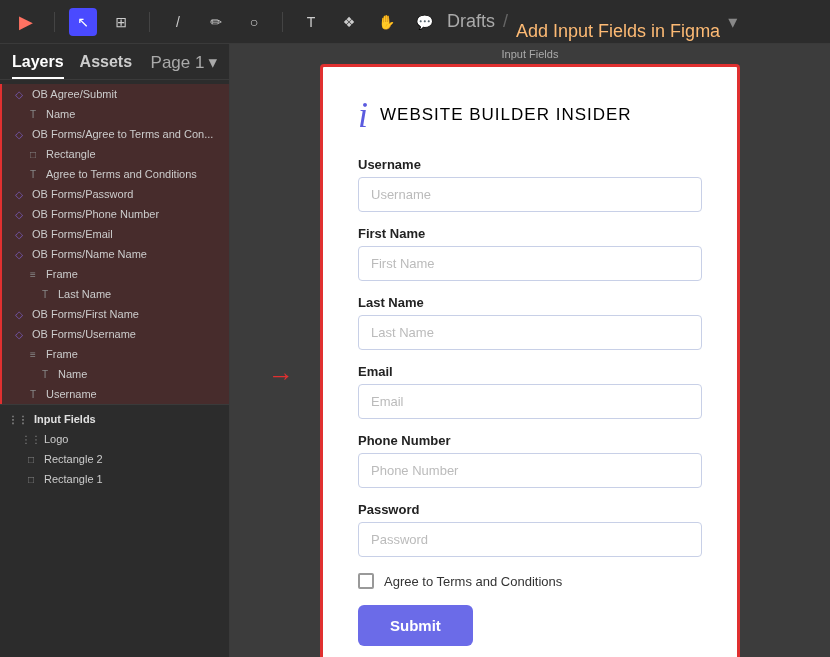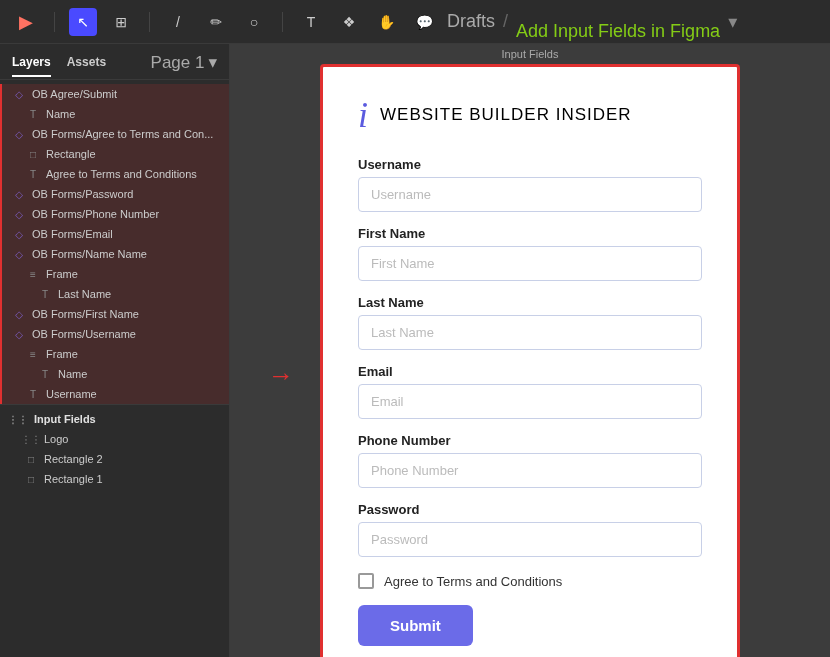--- a/index.html
+++ b/index.html
@@ -77,21 +77,21 @@
       flex-shrink: 0;
     }
     .panel-tabs {
       display: flex;
       align-items: center;
       padding: 8px 12px 0;
       gap: 16px;
       border-bottom: 1px solid #3a3a3a;
     }
     .panel-tab {
-      font-size: 12px;
+      font-size: 16px;
       font-weight: 600;
       color: #ccc;
       padding-bottom: 6px;
       cursor: pointer;
       border-bottom: 2px solid transparent;
     }
     .panel-tab.active {
       color: white;
       border-bottom: 2px solid white;
     }
@@ -310,21 +310,21 @@
     <div class="tool-btn" title="Shape Tools">○</div>
     <div class="tool-separator"></div>
     <div class="tool-btn" title="Text">T</div>
     <div class="tool-btn" title="Resources">❖</div>
     <div class="tool-btn" title="Hand">✋</div>
     <div class="tool-btn" title="Add Comment">💬</div>
   </div>
   <div class="toolbar-center">
     <span style="color:#aaa; cursor:pointer;">Drafts</span>
     <span style="color:#666;">/</span>
-    <span style="color:#84cc16; cursor:pointer;margin-top:20px;">Add Input Fields in Figma</span>
+    <span style="color:#fdba74; cursor:pointer;margin-top:20px;">Add Input Fields in Figma</span>
     <span style="color:#888; cursor:pointer;">▾</span>
   </div>
   <div style="flex:1"></div>
 </div>
 
 <div class="main">
 
   <div class="left-panel">
     <div class="panel-tabs">
       <div class="panel-tab active">Layers</div>

